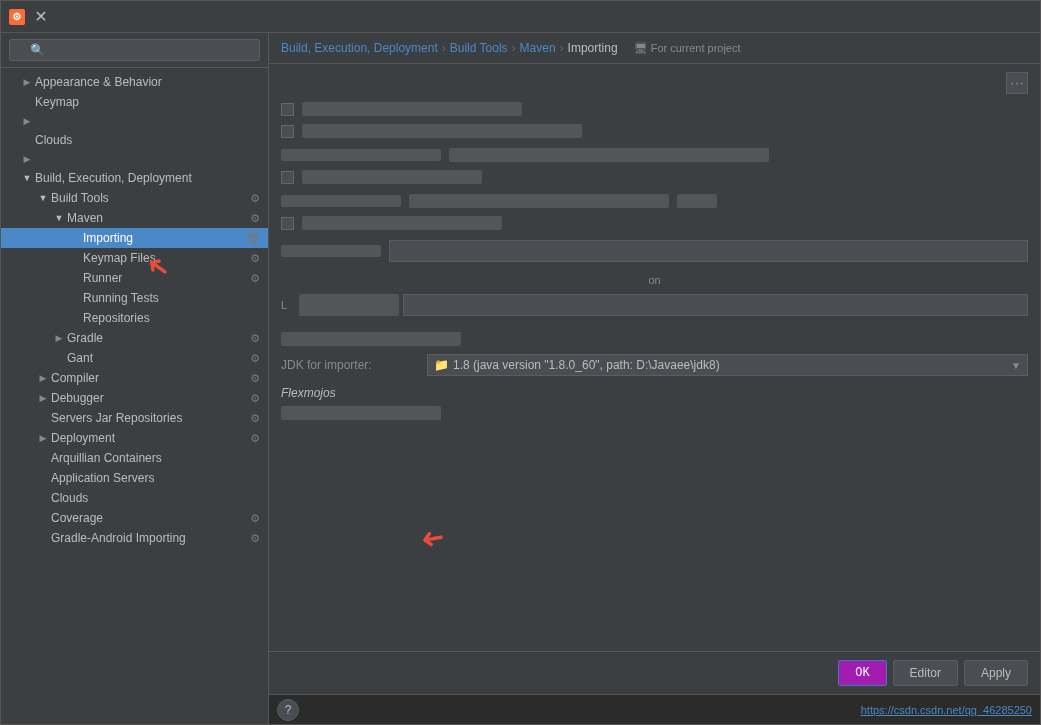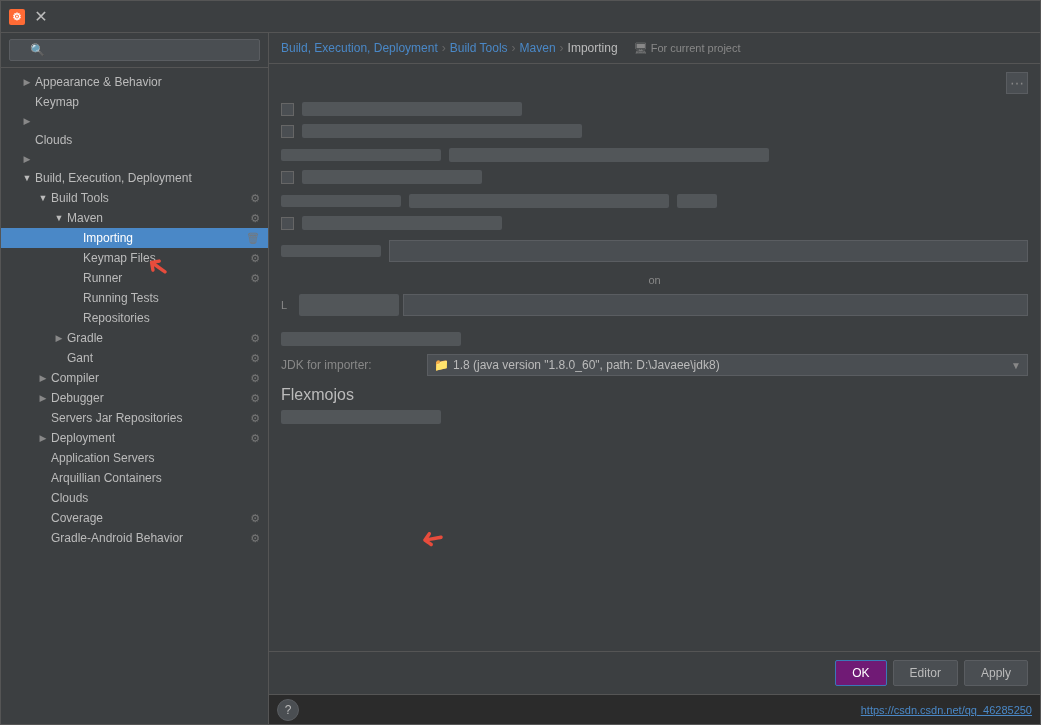--- a/index.html
+++ b/index.html
@@ -226,22 +226,23 @@
       font-size: 12px;
     }
 
     .jdk-dropdown-arrow {
       color: #888;
       font-size: 10px;
     }
 
     .flexmojos-label {
       color: #bbbbbb;
-      font-size: 16px;
+      font-size: 12px;
       margin-bottom: 8px;
+      font-style: italic;
     }
 
     
     .bottom-bar {
       border-top: 1px solid #555;
       padding: 8px 12px;
       display: flex;
       align-items: center;
       justify-content: flex-end;
       gap: 6px;
@@ -253,23 +254,24 @@
       padding: 5px 16px;
       border: 1px solid #5a5d61;
       cursor: pointer;
       font-size: 12px;
       border-radius: 2px;
       background: #4a4e52;
       color: #bbbbbb;
     }
 
     .btn-ok {
-      background: #701a75;
+      background: #a21caf;
       border-color: #3a78b7;
       color: white;
+      font-family: Liberation Mono, monospace;
     }
 
     
     .taskbar {
       height: 30px;
       background: #2b2b2b;
       display: flex;
       align-items: center;
       justify-content: space-between;
       padding: 0 8px;
@@ -471,42 +473,42 @@
         </div>
 
         <div class="nav-item indent-2">
           <span class="expand-arrow">▶</span>
           <span class="item-label">Deployment</span>
           <span class="item-icon-right">⚙</span>
         </div>
 
         <div class="nav-item indent-2">
           <span class="expand-arrow">&nbsp;</span>
+          <span class="item-label">Arquillian Containers</span>
+        </div>
+
+        <div class="nav-item indent-2">
+          <span class="expand-arrow">&nbsp;</span>
           <span class="item-label">Application Servers</span>
         </div>
 
         <div class="nav-item indent-2">
           <span class="expand-arrow">&nbsp;</span>
-          <span class="item-label">Arquillian Containers</span>
-        </div>
-
-        <div class="nav-item indent-2">
-          <span class="expand-arrow">&nbsp;</span>
           <span class="item-label">Clouds</span>
         </div>
 
         <div class="nav-item indent-2">
           <span class="expand-arrow">&nbsp;</span>
           <span class="item-label">Coverage</span>
           <span class="item-icon-right">⚙</span>
         </div>
 
         <div class="nav-item indent-2">
           <span class="expand-arrow">&nbsp;</span>
-          <span class="item-label">Gradle-Android Behavior</span>
+          <span class="item-label">Gradle-Android Importing</span>
           <span class="item-icon-right">⚙</span>
         </div>
 
       </div>
 
       <div style="position:absolute; top:218px; left:145px; color:#e74c3c; font-size:28px; transform:rotate(215deg); pointer-events:none; z-index:20;">➜</div>
     </div>
 
     <div class="main-content">
 

